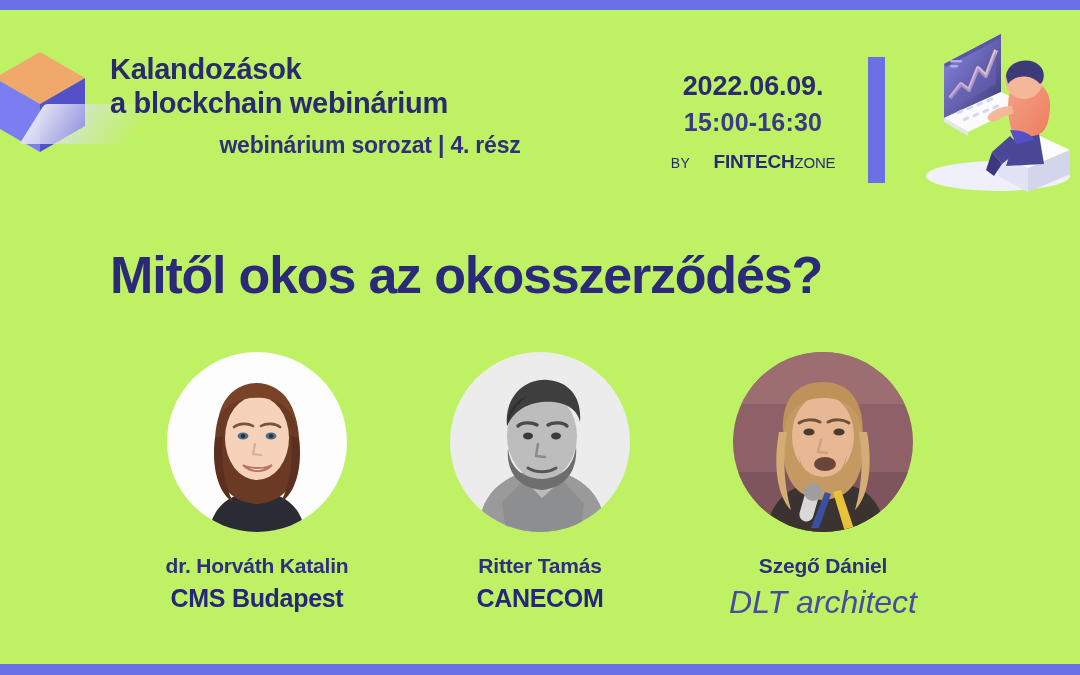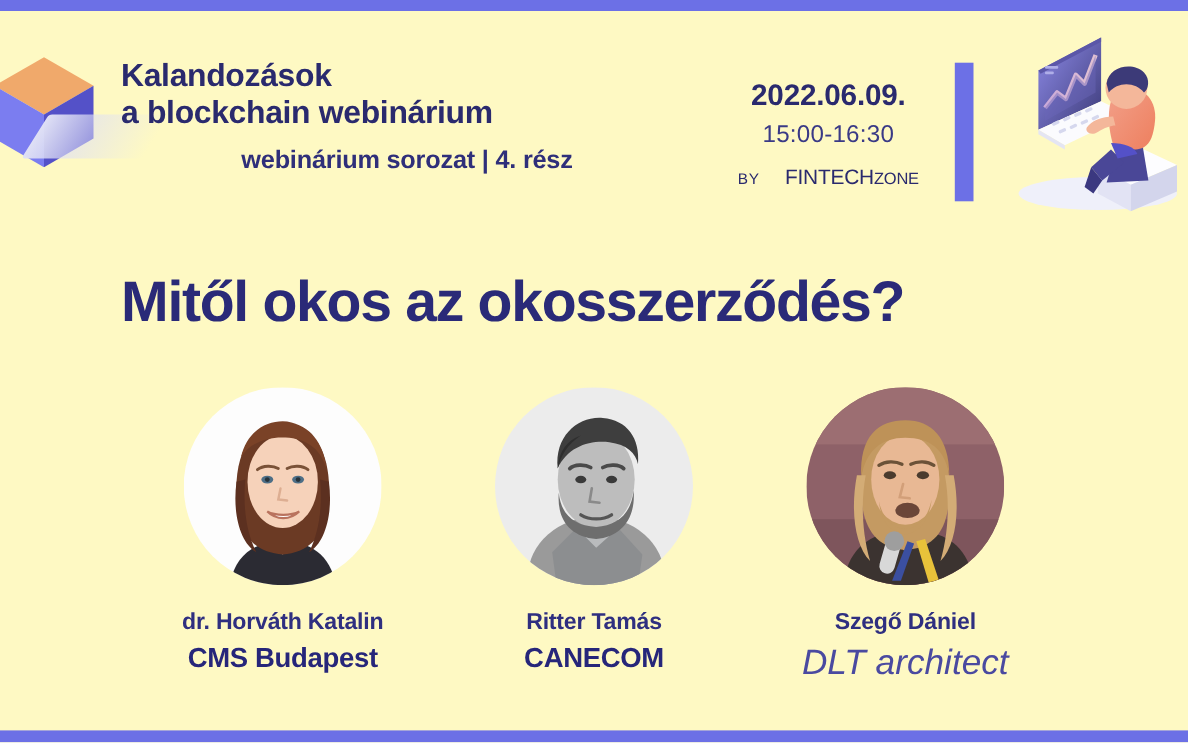--- a/index.html
+++ b/index.html
@@ -7,21 +7,21 @@
     padding: 0;
     background: #ffffff;
   }
   body {
     font-family: "Liberation Sans", sans-serif;
   }
   .poster {
     position: relative;
     width: 1080px;
     height: 675px;
-    background: #fef9c3;
+    background: #bef264;
     overflow: hidden;
   }
 
   
   .bar-top {
     position: absolute;
     left: 0; top: 0;
     width: 1080px; height: 10px;
     background: #6C70E6;
   }
@@ -82,41 +82,41 @@
   .date-text {
     color: #2A2A6E;
     font-size: 27px;
     font-weight: bold;
     letter-spacing: -0.2px;
     line-height: 32px;
     margin-top: 16px;
   }
   .time-text {
     color: #3A3A86;
-    font-size: 22px;
-    font-weight: normal;
+    font-size: 25px;
+    font-weight: bold;
     letter-spacing: 0.2px;
     line-height: 32px;
     margin-top: 4px;
     text-align: center;
   }
   .brand-line {
     margin-top: 14px;
     white-space: nowrap;
     color: #2A2A6E;
     line-height: 20px;
   }
   .brand-by {
     font-size: 14px;
     font-weight: normal;
     letter-spacing: 0.6px;
   }
   .brand-fintech {
     font-size: 19px;
-    font-weight: normal;
+    font-weight: bold;
     letter-spacing: -0.2px;
     margin-left: 23px;
     text-align: right;
   }
   .brand-zone {
     font-size: 15px;
     font-weight: normal;
     letter-spacing: -0.2px;
   }
   .vert-accent {

